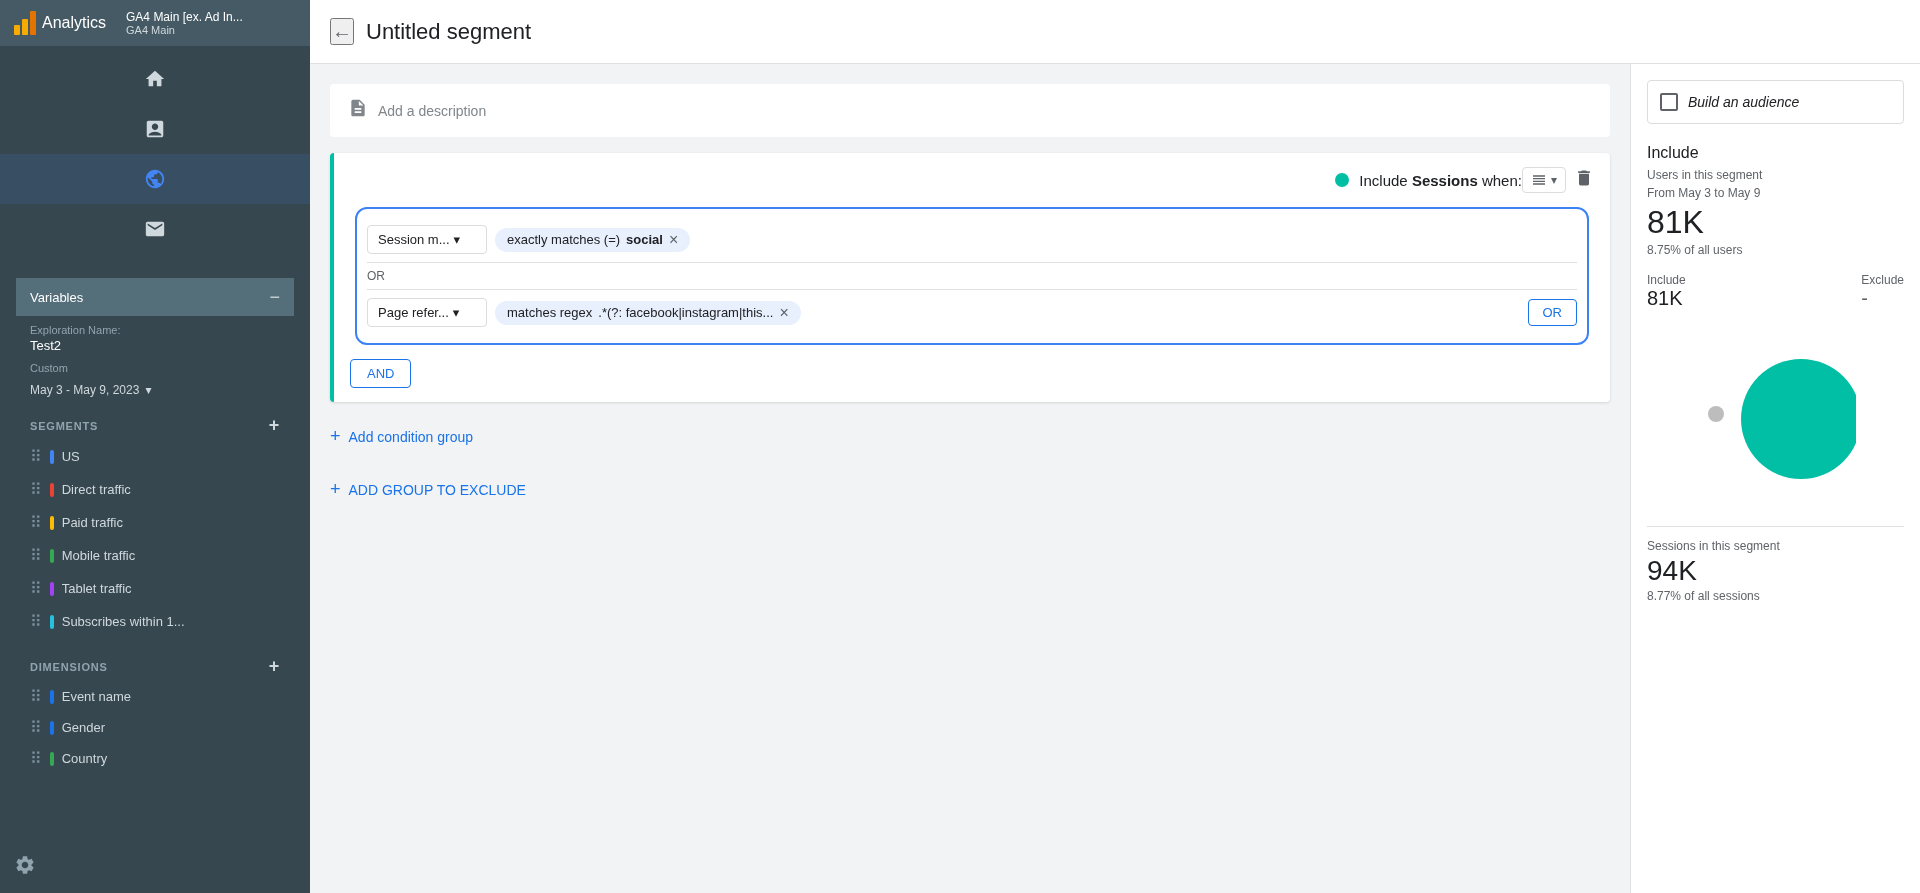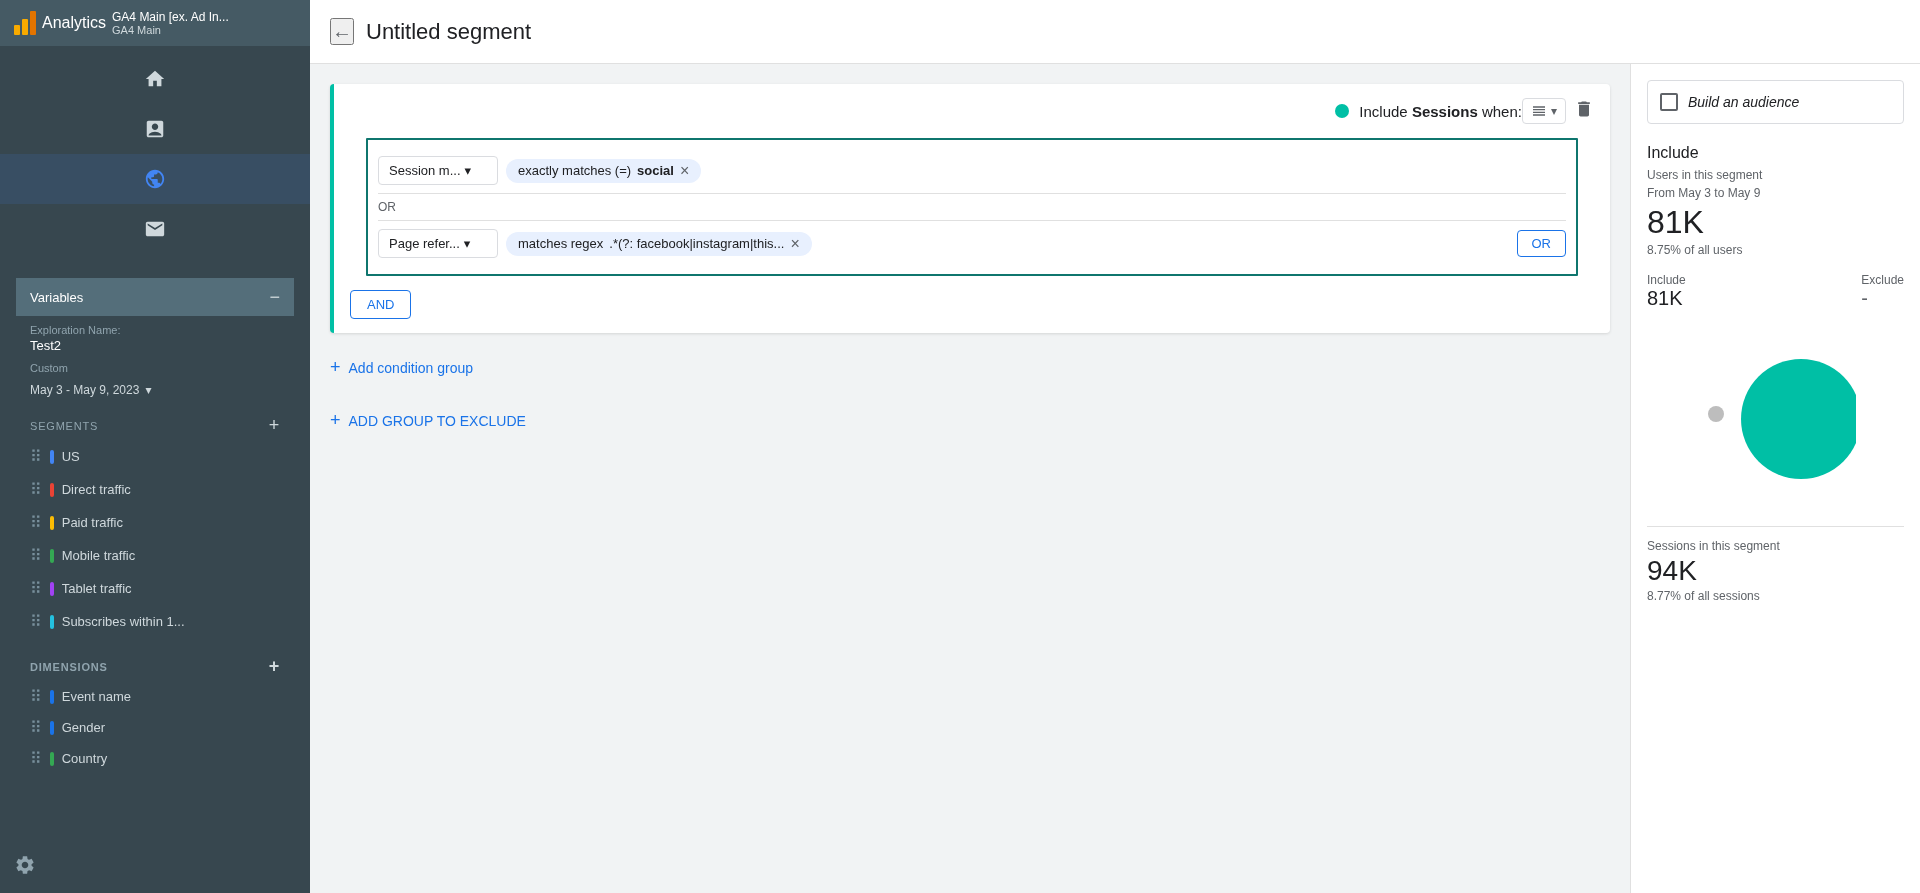--- a/index.html
+++ b/index.html
@@ -13,21 +13,21 @@
       flex-direction: column;
       flex-shrink: 0;
       height: 100%;
       overflow: hidden;
     }
     .sidebar-top {
       display: flex;
       align-items: center;
       padding: 10px 14px;
       background: #455a64;
-      gap: 6px;
+      gap: 20px;
     }
     .sidebar-logo {
       display: flex; align-items: center; gap: 6px;
     }
     .logo-bars { display: flex; align-items: flex-end; gap: 2px; height: 24px; }
     .logo-bar { width: 6px; border-radius: 1px; }
     .logo-bar-1 { height: 10px; background: #f9ab00; }
     .logo-bar-2 { height: 16px; background: #f9ab00; }
     .logo-bar-3 { height: 24px; background: #e37400; }
     .sidebar-app-title { color: #fff; font-size: 16px; font-weight: 400; }
@@ -54,21 +54,21 @@
     .sidebar-section { padding: 8px 14px; color: #cfd8dc; font-size: 12px; }
     .exploration-label { color: #90a4ae; font-size: 11px; }
     .exploration-name { color: #fff; font-size: 13px; margin-top: 2px; }
 
     .date-row { display: flex; align-items: center; gap: 6px; margin-top: 8px; color: #cfd8dc; font-size: 12px; }
     .date-row .custom-label { color: #90a4ae; font-size: 11px; }
     .date-dropdown { color: #cfd8dc; cursor: pointer; }
 
     .segments-header {
       display: flex; align-items: center; justify-content: space-between;
-      padding: 10px 14px 4px; color: #90a4ae; font-size: 11px; font-weight: 400; letter-spacing: 0.8px;
+      padding: 10px 14px 4px; color: #90a4ae; font-size: 11px; font-weight: 700; letter-spacing: 0.8px;
     }
     .plus-btn { color: #cfd8dc; cursor: pointer; font-size: 18px; }
 
     .segment-list { padding: 0 0 8px; }
     .segment-item {
       display: flex; align-items: center; gap: 8px;
       padding: 7px 14px; color: #cfd8dc; font-size: 13px; cursor: pointer;
     }
     .drag-handle { color: #78909c; font-size: 16px; }
     .segment-color-bar { width: 4px; height: 14px; border-radius: 2px; flex-shrink: 0; }
@@ -146,21 +146,21 @@
     .green-dot { width: 14px; height: 14px; background: #00bfa5; border-radius: 50%; flex-shrink: 0; }
     .header-actions { display: flex; align-items: center; gap: 8px; }
     .table-icon-btn {
       border: 1px solid #dadce0; border-radius: 4px; background: #fff;
       padding: 4px 8px; cursor: pointer; display: flex; align-items: center; gap: 4px; color: #5f6368;
     }
     .delete-icon-btn { color: #5f6368; cursor: pointer; font-size: 18px; background: none; border: none; }
 
     
     .conditions-box {
-      margin: 0 32px 14px; border: 2px solid #0f766e; border-radius: 1px; padding: 10px;
+      margin: 0 21px 14px; border: 2px solid #3b82f6; border-radius: 12px; padding: 10px;
     }
     .condition-row {
       display: flex; align-items: center; gap: 8px; padding: 6px 0;
     }
     .condition-dropdown {
       display: flex; align-items: center; gap: 4px; border: 1px solid #dadce0;
       border-radius: 4px; padding: 6px 10px; background: #fff; cursor: pointer;
       font-size: 13px; color: #202124; min-width: 120px;
     }
     .condition-chip {
@@ -361,20 +361,28 @@
     <div class="top-bar-left">
       <button class="back-arrow">←</button>
       <span class="segment-title">Untitled segment</span>
     </div>
   </div>
 
   <div class="content-area">
 
     <div class="editor-panel">
 
+      <div class="description-row">
+        <span class="description-icon">
+          <svg width="20" height="20" viewBox="0 0 24 24" fill="#80868b">
+              <path d="M14 2H6c-1.1 0-1.99.9-1.99 2L4 20c0 1.1.89 2 1.99 2H18c1.1 0 2-.9 2-2V8l-6-6zm2 16H8v-2h8v2zm0-4H8v-2h8v2zm-3-5V3.5L18.5 9H13z"></path>
+            </svg>
+        </span>
+        <span style="color:#80868b;">Add a description</span>
+      </div>
 
       <div class="condition-group">
         <div class="condition-group-header">
           <div class="include-label">
             <div class="green-dot"></div>
             <span>Include <strong>Sessions</strong> <span>when:</span></span>
           </div>
           <div class="header-actions">
             <div class="table-icon-btn">
               <svg width="16" height="16" viewBox="0 0 24 24" fill="#5f6368">

